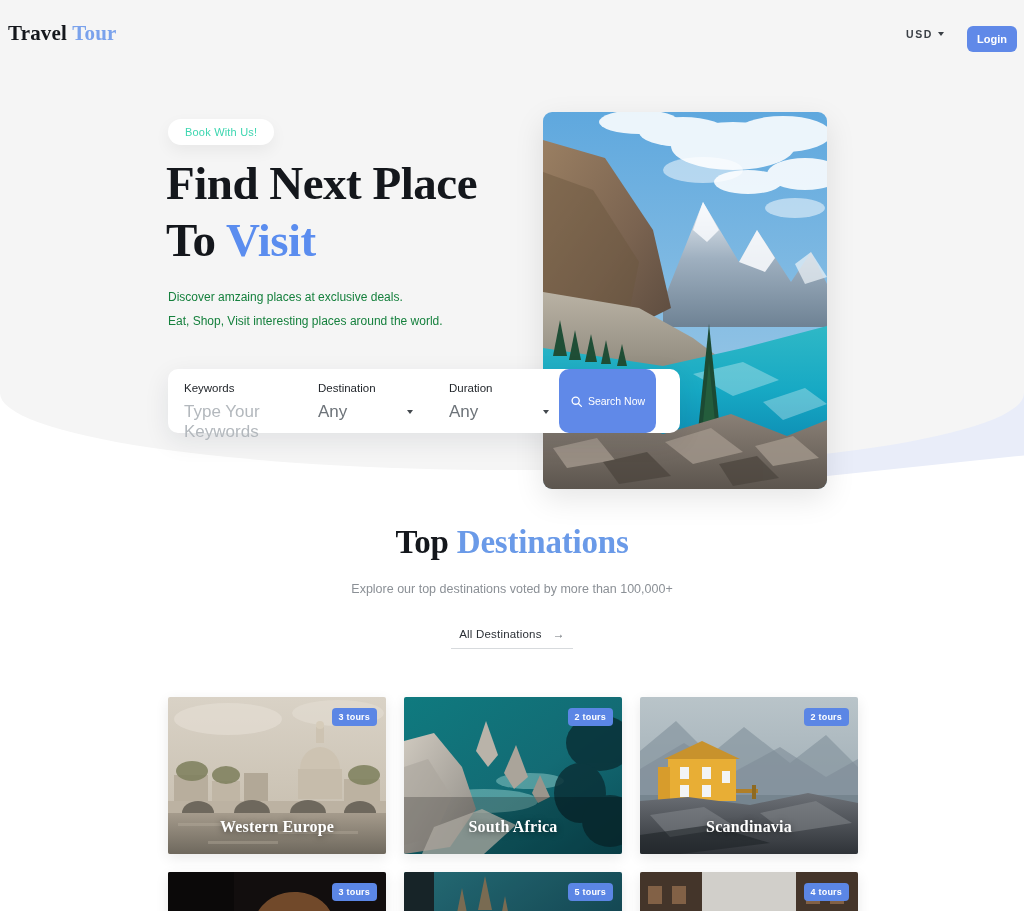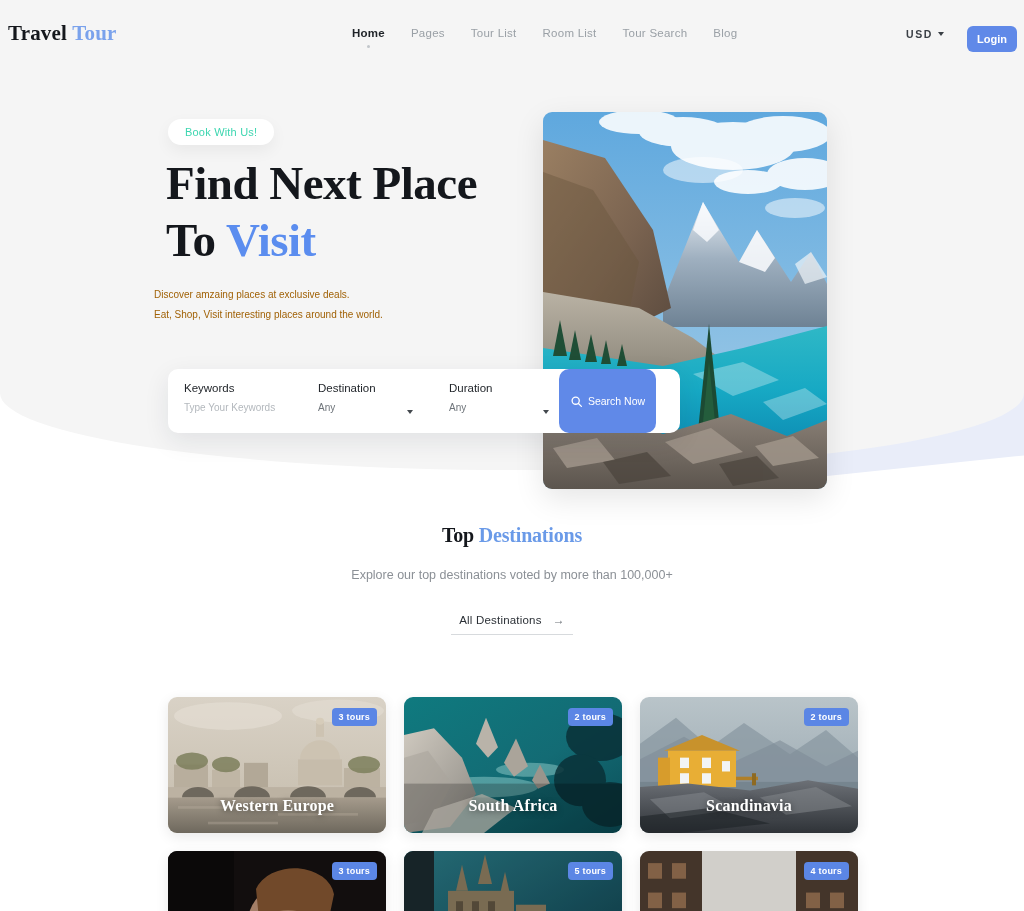--- a/index.html
+++ b/index.html
@@ -83,38 +83,38 @@
     box-shadow: 0 6px 16px rgba(0,0,0,.055); letter-spacing: .2px;
   }
   .hero-title {
     position: absolute; left: 166px; top: 142px;
     font-family: "Liberation Serif", serif;
     font-size: 47px; font-weight: 700; line-height: 1.22;
     color: #14171c; letter-spacing: -.5px;
   }
   .hero-title .accent { color: #5b8def; }
   .hero-sub {
-    position: absolute; left: 154px; top: 272px;
-    font-size: 10px; line-height: 2.0; color: #a16207;
+    position: absolute; left: 168px; top: 272px;
+    font-size: 12px; line-height: 2.0; color: #15803d;
   }
 
   
   .search-bar {
     position: absolute; left: 168px; top: 356px;
     width: 512px; height: 64px;
     background: #fff; border-radius: 10px;
     box-shadow: 0 8px 26px rgba(20,30,60,.09);
     display: flex; align-items: stretch; z-index: 14;
   }
   .sf { padding: 13px 0 0 16px; position: relative; }
   .sf-kw { width: 134px; }
   .sf-dest { width: 131px; }
   .sf-dur { width: 136px; }
   .sf-label { font-size: 11.5px; color: #23272c; font-weight: 400; margin-bottom: 8px; }
-  .sf-value { font-size: 10px; color: #6d7379; }
+  .sf-value { font-size: 17px; color: #6d7379; }
   .sf-value.placeholder { color: #b3b8bd; }
   .sf-caret {
     position: absolute; right: 20px; top: 41px;
     width: 0; height: 0; border-left: 3.5px solid transparent;
     border-right: 3.5px solid transparent; border-top: 4px solid #43484e;
   }
   .search-btn {
     position: absolute; left: 391px; top: 0;
     width: 97px; height: 64px; border-radius: 10px;
     background: #6089e8; border: none; color: #fff; cursor: pointer;
@@ -127,43 +127,43 @@
     position: absolute; left: 543px; top: 99px;
     width: 284px; height: 377px; border-radius: 9px; overflow: hidden;
     box-shadow: 0 10px 30px rgba(0,0,0,.10); z-index: 12;
   }
   .hero-img svg { display: block; width: 100%; height: 100%; }
 
   
   .sec { position: absolute; top: 500px; left: 0; width: 1024px; z-index: 10; }
   .sec-title {
     text-align: center; font-family: "Liberation Serif", serif;
-    font-size: 20px; font-weight: 700; color: #14171c; margin-top: 24px; letter-spacing: -.2px;
+    font-size: 33px; font-weight: 700; color: #14171c; margin-top: 24px; letter-spacing: -.2px;
   }
   .sec-title .accent { color: #6a9ae8; }
   .sec-sub {
     text-align: center; font-size: 12.5px; color: #8b9096;
     line-height: 1.95; margin-top: 16px;
   }
   .all-link-wrap { display: flex; justify-content: center; margin-top: 26px; text-align: center; }
   .all-link {
     font-size: 11.5px; color: #2b3036; border-bottom: 1px solid #d7dadd;
     padding: 0 8px 7px 8px; display: flex; align-items: center; gap: 11px;
     cursor: pointer; letter-spacing: .2px;
   }
   .arrow-right { font-size: 12px; color: #6d7379; }
 
   .cards {
     position: absolute; top: 697px; left: 168px;
     width: 690px; display: grid;
     grid-template-columns: repeat(3, 218px); gap: 18px 18px; z-index: 10;
   }
   .card {
-    position: relative; width: 218px; height: 136px;
-    border-radius: 9px; overflow: hidden; cursor: pointer;
+    position: relative; width: 218px; height: 157px;
+    border-radius: 2px; overflow: hidden; cursor: pointer;
     box-shadow: 0 4px 14px rgba(0,0,0,.09);
   }
   .card svg { display: block; width: 100%; height: 100%; }
   .card-badge {
     position: absolute; right: 9px; top: 11px;
     background: #5b86e5; color: #fff; border-radius: 4px;
     font-size: 9px; font-weight: 700; padding: 4px 7px; letter-spacing: .2px;
   }
   .card-name {
     position: absolute; left: 0; right: 0; bottom: 18px; text-align: center;
@@ -178,28 +178,20 @@
 
   <div class="bg-wave-right"></div>
   <div class="bg-hero"></div>
 
   <div class="header">
     <div class="logo">
       <span>Travel</span>
       <span class="accent">Tour</span>
     </div>
 
-    <div class="nav">
-      <div class="nav-item active">Home</div>
-      <div class="nav-item">Pages</div>
-      <div class="nav-item">Tour List</div>
-      <div class="nav-item">Room List</div>
-      <div class="nav-item">Tour Search</div>
-      <div class="nav-item">Blog</div>
-    </div>
 
     <div class="currency">
       <span>USD</span>
       <span class="caret-down"></span>
     </div>
 
     <button class="login-btn">Login</button>
   </div>
 
   <div class="hero">

